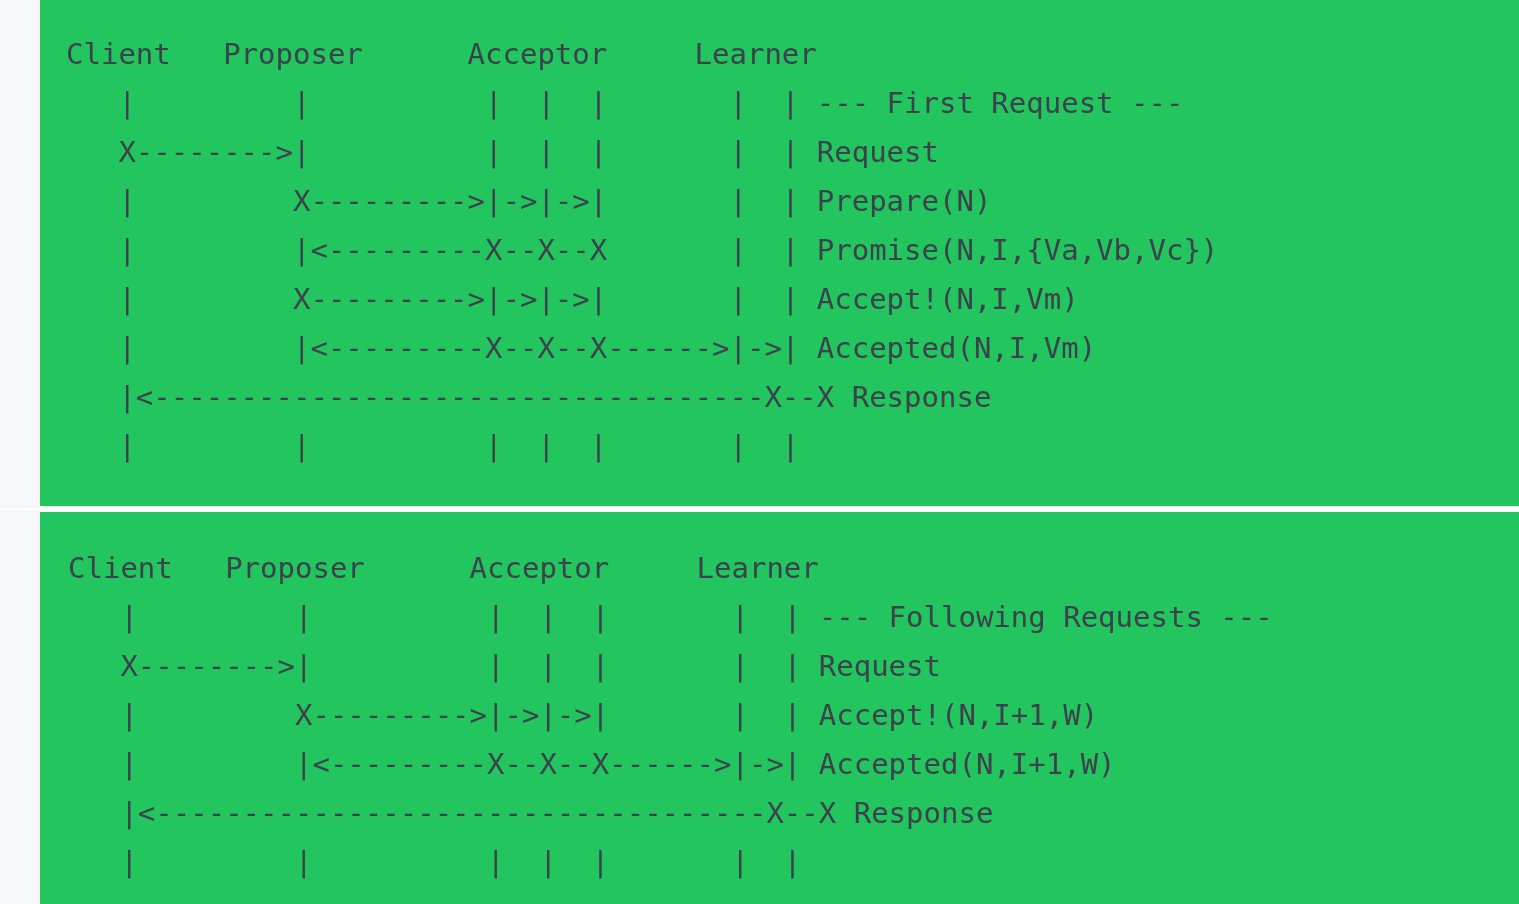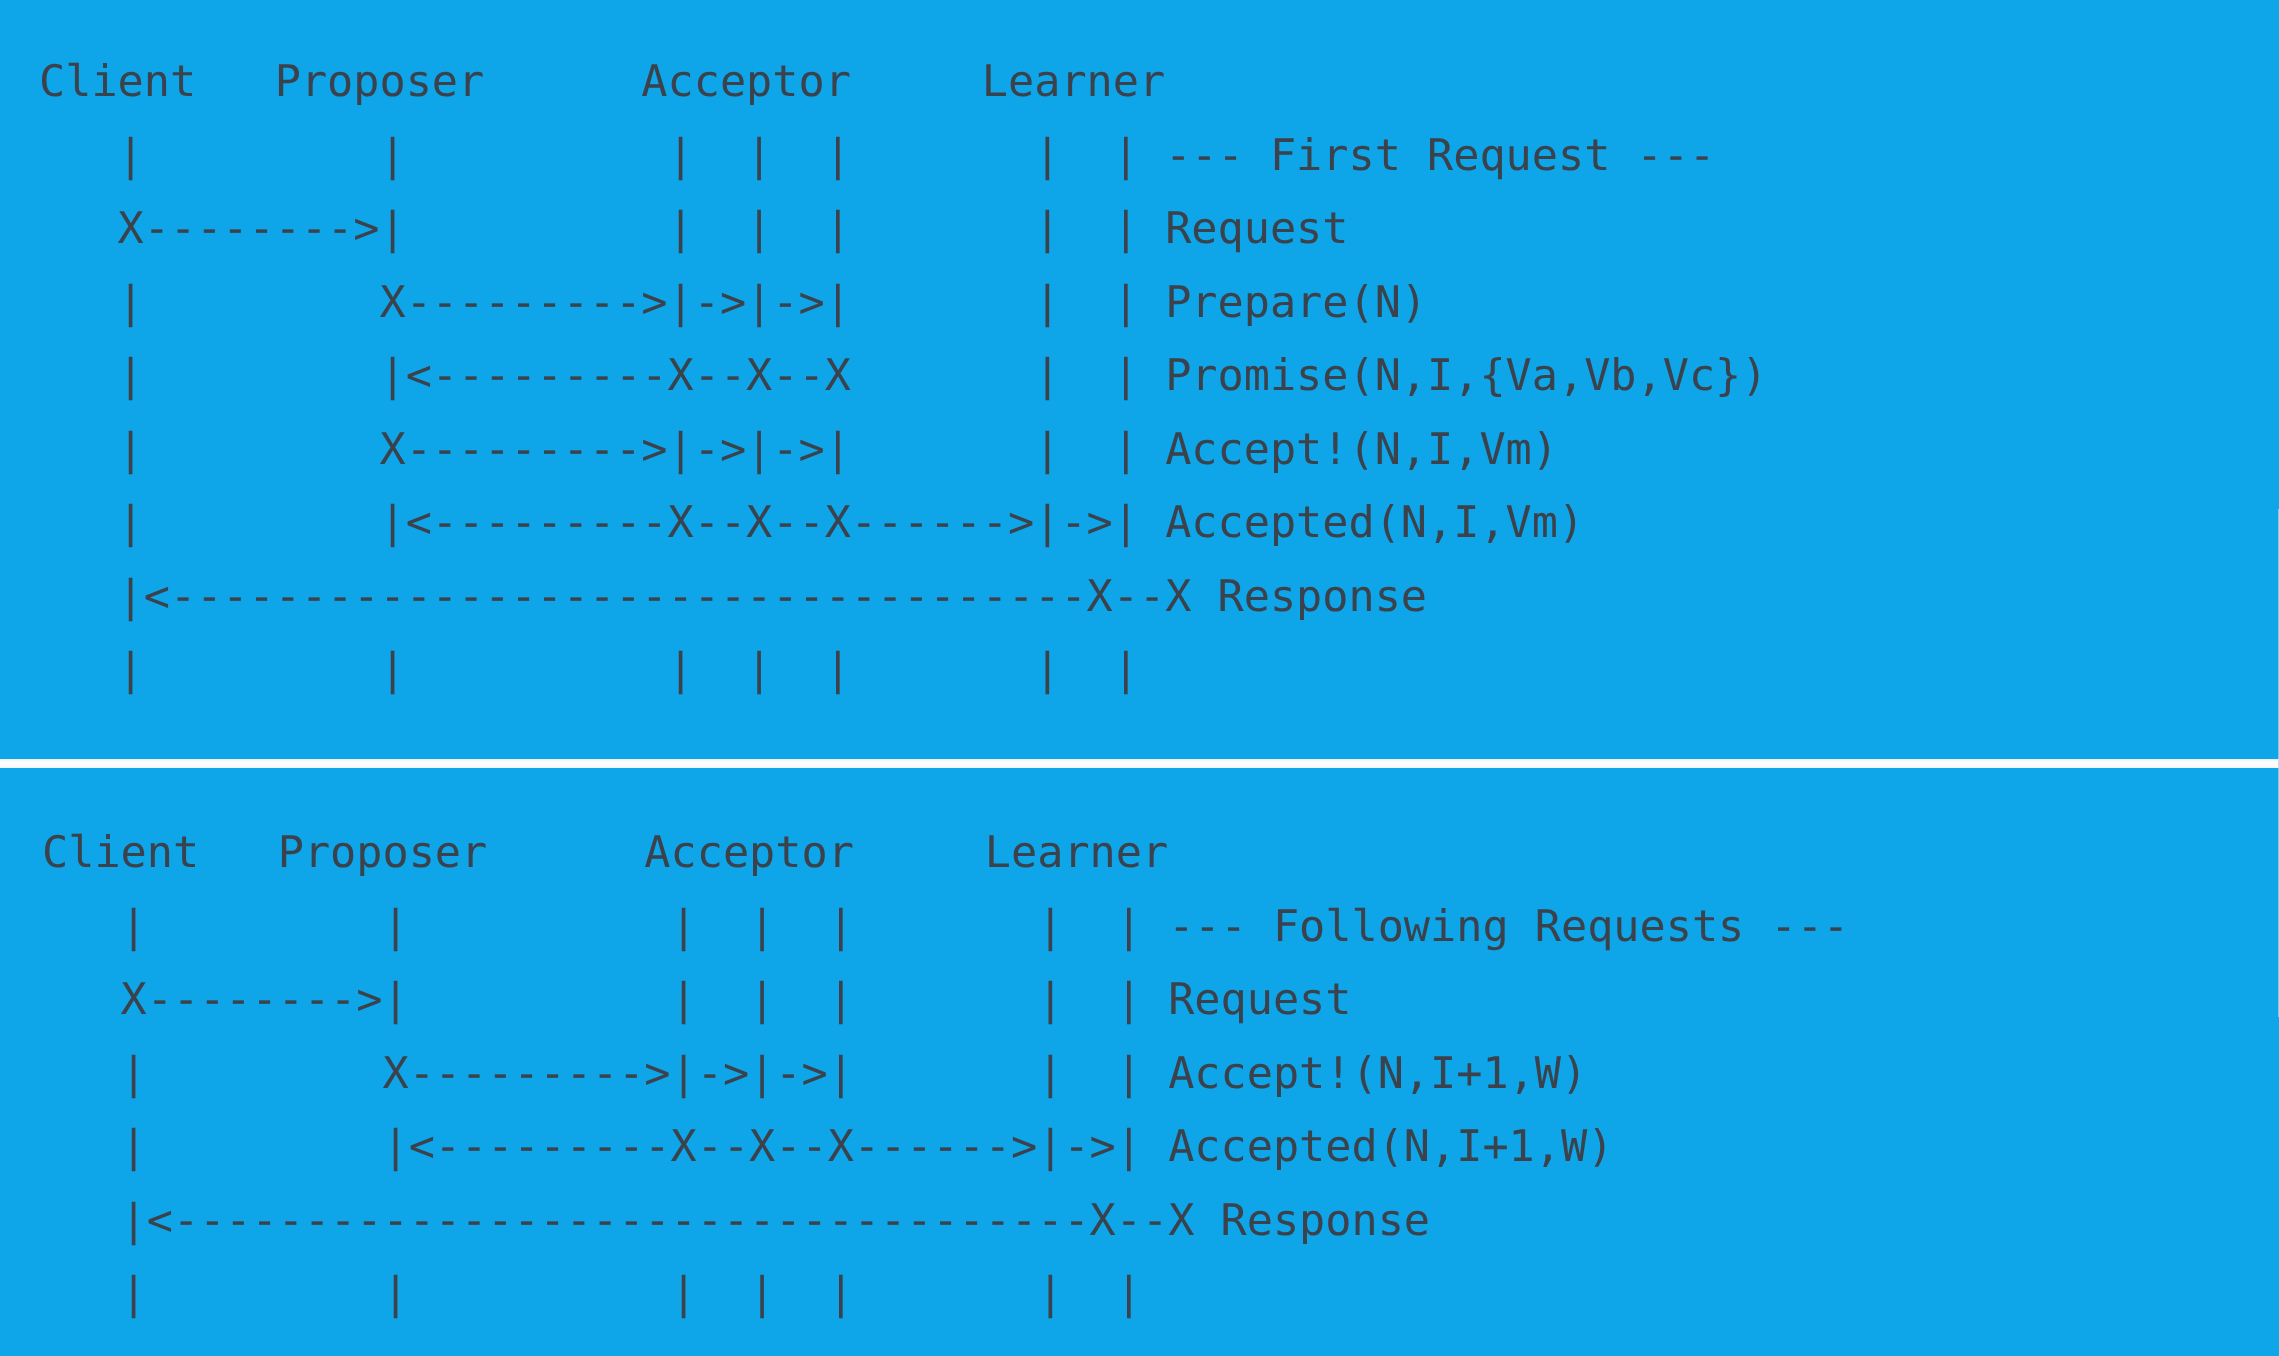--- a/index.html
+++ b/index.html
@@ -15,22 +15,23 @@
     font-family: "DejaVu Sans Mono", "Liberation Mono", monospace;
   }
   .page {
     width: 1519px;
     height: 904px;
     background: #f6f8fa;
     display: flex;
     flex-direction: column;
   }
   .block {
-    background: #0ea5e9;
+    background: #22c55e;
     position: relative;
+    margin-left: 40px;
   }
   .block-first {
     height: 506px;
     padding-top: 30px;
     box-sizing: border-box;
   }
   .block-divider {
     height: 4px;
     width: 100%;
     background: #fbfcfd;

